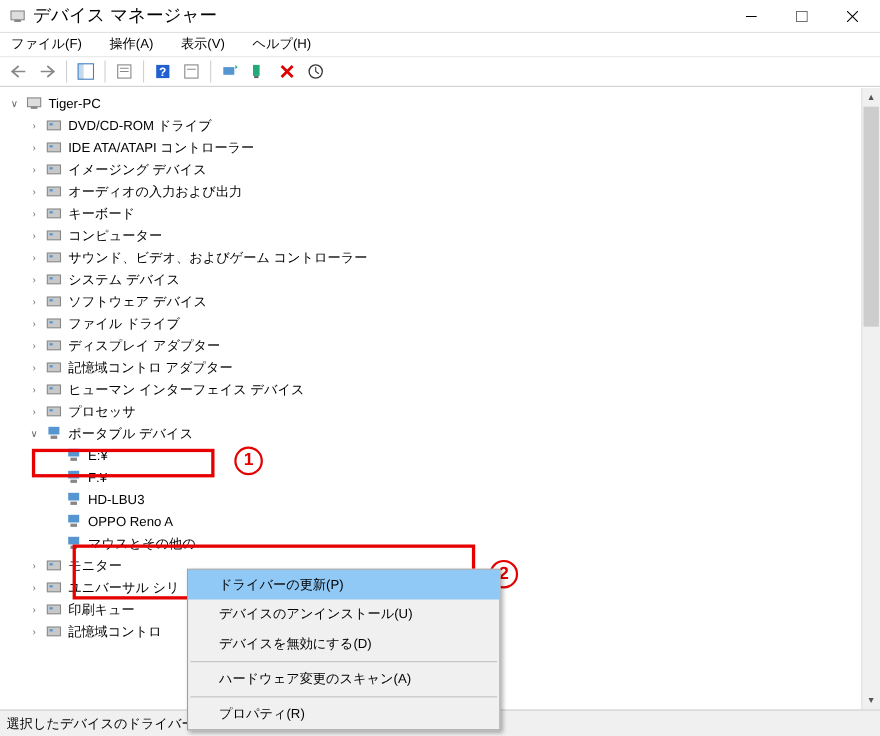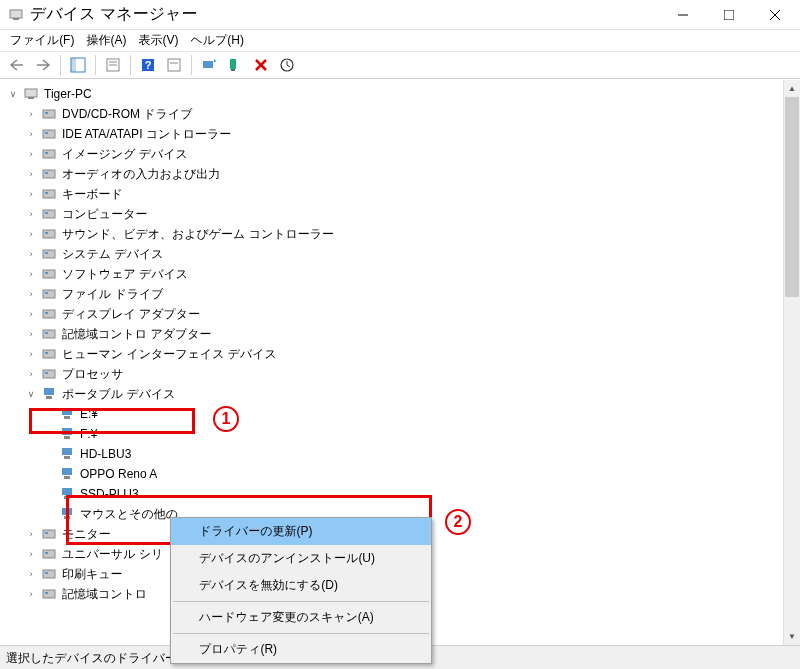--- a/index.html
+++ b/index.html
@@ -5,21 +5,21 @@
     * { box-sizing: border-box; margin: 0; padding: 0; }
     body { font-family: "Yu Gothic UI", "Meiryo UI", sans-serif; font-size: 12px; background: #fff; width: 800px; height: 669px; overflow: hidden; position: relative; }
     
     .titlebar { height: 30px; display: flex; align-items: center; padding: 0 2px; border-bottom: 1px solid #e0e0e0; }
     .titlebar-icon { width: 16px; height: 16px; margin: 0 6px; }
     .titlebar-text { flex: 1; font-size: 16px; }
     .win-controls { display: flex; height: 100%; }
     .win-btn { width: 46px; display: flex; align-items: center; justify-content: center; font-size: 10px; }
     .win-btn svg { width: 10px; height: 10px; }
     
-    .menubar { height: 21px; display: flex; align-items: center; padding: 0 4px; gap: 0; }
+    .menubar { height: 21px; display: flex; align-items: center; padding: 0 4px; gap: 13px; }
     .menu-item { padding: 2px 6px; font-size: 12px; }
     
     .toolbar { height: 28px; display: flex; align-items: center; padding: 0 6px; gap: 4px; border-top: 1px solid #e8e8e8; border-bottom: 1px solid #d0d0d0; }
     .tb-btn { width: 22px; height: 22px; display: flex; align-items: center; justify-content: center; }
     .tb-sep { width: 1px; height: 20px; background: #d0d0d0; margin: 0 2px; }
     
     .tree-container { position: absolute; top: 80px; left: 0; right: 0; bottom: 24px; overflow: hidden; background: #fff; }
     .tree { padding: 4px 0 4px 6px; }
     .tree-row { display: flex; align-items: center; height: 20px; white-space: nowrap; position: relative; }
     .expander { width: 14px; display: inline-flex; justify-content: center; align-items: center; font-size: 9px; color: #666; cursor: pointer; }
@@ -28,21 +28,21 @@
     .tree-label { padding: 1px 2px; }
     .indent-1 { padding-left: 18px; }
     .indent-2 { padding-left: 36px; }
     
     .scrollbar-v { position: absolute; right: 0; top: 80px; bottom: 24px; width: 17px; background: #f0f0f0; border-left: 1px solid #e0e0e0; }
     .scroll-thumb { position: absolute; left: 1px; right: 1px; top: 17px; height: 200px; background: #cdcdcd; }
     .scroll-arrow { position: absolute; left: 0; right: 0; height: 17px; display: flex; align-items: center; justify-content: center; font-size: 8px; color: #555; }
     
     .statusbar { position: absolute; bottom: 0; left: 0; right: 0; height: 24px; background: #f0f0f0; border-top: 1px solid #d0d0d0; padding: 4px 6px; font-size: 12px; }
     
-    .context-menu { position: absolute; left: 170px; top: 517px; width: 262px; background: #f0f0f0; border: 1px solid #a0a0a0; box-shadow: 2px 2px 4px rgba(0,0,0,0.3); z-index: 100; }
+    .context-menu { position: absolute; left: 170px; top: 517px; width: 285px; background: #f0f0f0; border: 1px solid #a0a0a0; box-shadow: 2px 2px 4px rgba(0,0,0,0.3); z-index: 100; }
     .ctx-item { padding: 5px 20px 5px 28px; font-size: 12px; }
     .ctx-item.hover { background: #90c8f6; }
     .ctx-sep { height: 1px; background: #c0c0c0; margin: 2px 2px; }
     
     .annotation-box { position: absolute; border: 3px solid #e60000; background: transparent; z-index: 50; pointer-events: none; }
     .anno-1 { left: 29px; top: 408px; width: 166px; height: 26px; }
     .anno-2 { left: 66px; top: 495px; width: 366px; height: 50px; }
     .anno-circle { position: absolute; width: 26px; height: 26px; border: 2.5px solid #e60000; border-radius: 50%; display: flex; align-items: center; justify-content: center; color: #e60000; font-weight: bold; font-size: 16px; z-index: 51; pointer-events: none; }
     .circ-1 { left: 213px; top: 406px; }
     .circ-2 { left: 445px; top: 509px; }
@@ -358,30 +358,20 @@
           <span class="tree-label">OPPO Reno A</span>
         </div>
         <div class="tree-row indent-2">
           <span class="expander blank">›</span>
           <span class="tree-icon">
             <svg viewBox="0 0 16 16">
               <rect x="3" y="2" width="10" height="7" fill="#5696d0"></rect>
               <rect x="5" y="10" width="6" height="3" fill="#888"></rect>
             </svg>
           </span>
-          <span class="tree-label">SSD-PLU3</span>
-        </div>
-        <div class="tree-row indent-2">
-          <span class="expander blank">›</span>
-          <span class="tree-icon">
-            <svg viewBox="0 0 16 16">
-              <rect x="3" y="2" width="10" height="7" fill="#5696d0"></rect>
-              <rect x="5" y="10" width="6" height="3" fill="#888"></rect>
-            </svg>
-          </span>
           <span class="tree-label">マウスとその他の</span>
         </div>
       </div>
 
     <div id="after-cats">
         <div class="tree-row indent-1">
           <span class="expander">›</span>
           <span class="tree-icon">
             <svg viewBox="0 0 16 16">
               <rect x="2" y="4" width="12" height="8" fill="#c8c8c8" stroke="#888"></rect>

